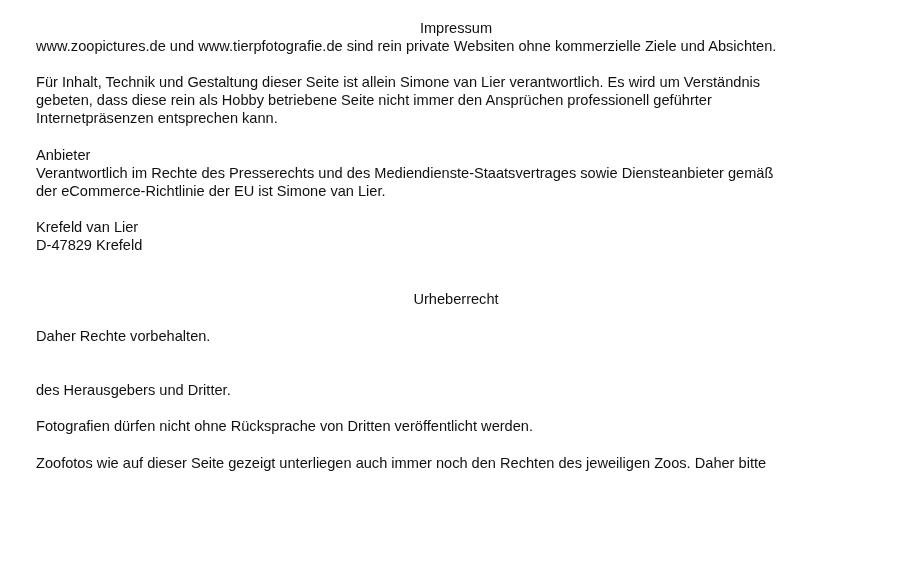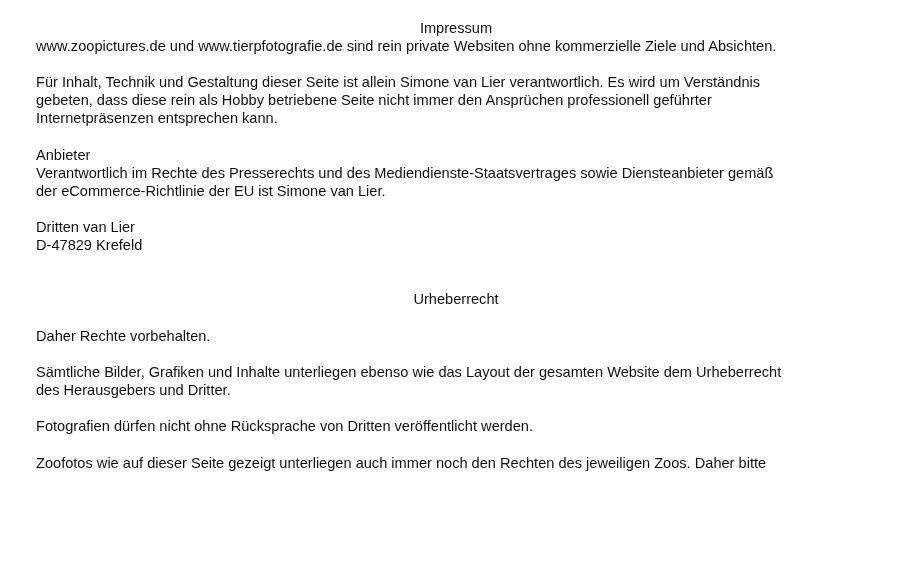--- a/index.html
+++ b/index.html
@@ -21,26 +21,25 @@
   <div class="line" style="top:73px">Für Inhalt, Technik und Gestaltung dieser Seite ist allein Simone van Lier verantwortlich. Es wird um Verständnis</div>
 
   <div class="line" style="top:37px">www.zoopictures.de und www.tierpfotografie.de sind rein private Websiten ohne kommerzielle Ziele und Absichten.</div>
   <div class="line" style="top:91px">gebeten, dass diese rein als Hobby betriebene Seite nicht immer den Ansprüchen professionell geführter</div>
   <div class="line" style="top:109px">Internetpräsenzen entsprechen kann.</div>
 
   <div class="line" style="top:146px">Anbieter</div>
   <div class="line" style="top:164px">Verantwortlich im Rechte des Presserechts und des Mediendienste-Staatsvertrages sowie Diensteanbieter gemäß</div>
   <div class="line" style="top:182px">der eCommerce-Richtlinie der EU ist Simone van Lier.</div>
 
-  <div class="line" style="top:218px">Dritten van Lier</div>
+  <div class="line" style="top:218px">Krefeld van Lier</div>
   <div class="line" style="top:236px">D-47829 Krefeld</div>
 
   <div class="line center" style="top:290px">Urheberrecht</div>
 
   <div class="line" style="top:327px">Daher Rechte vorbehalten.</div>
 
-  <div class="line" style="top:363px">Sämtliche Bilder, Grafiken und Inhalte unterliegen ebenso wie das Layout der gesamten Website dem Urheberrecht</div>
   <div class="line" style="top:417px">Fotografien dürfen nicht ohne Rücksprache von Dritten veröffentlicht werden.</div>
 
   <div class="line" style="top:381px">des Herausgebers und Dritter.</div>
 
   <div class="line" style="top:454px">Zoofotos wie auf dieser Seite gezeigt unterliegen auch immer noch den Rechten des jeweiligen Zoos. Daher bitte</div>
 </div>
 
 </body></html>

